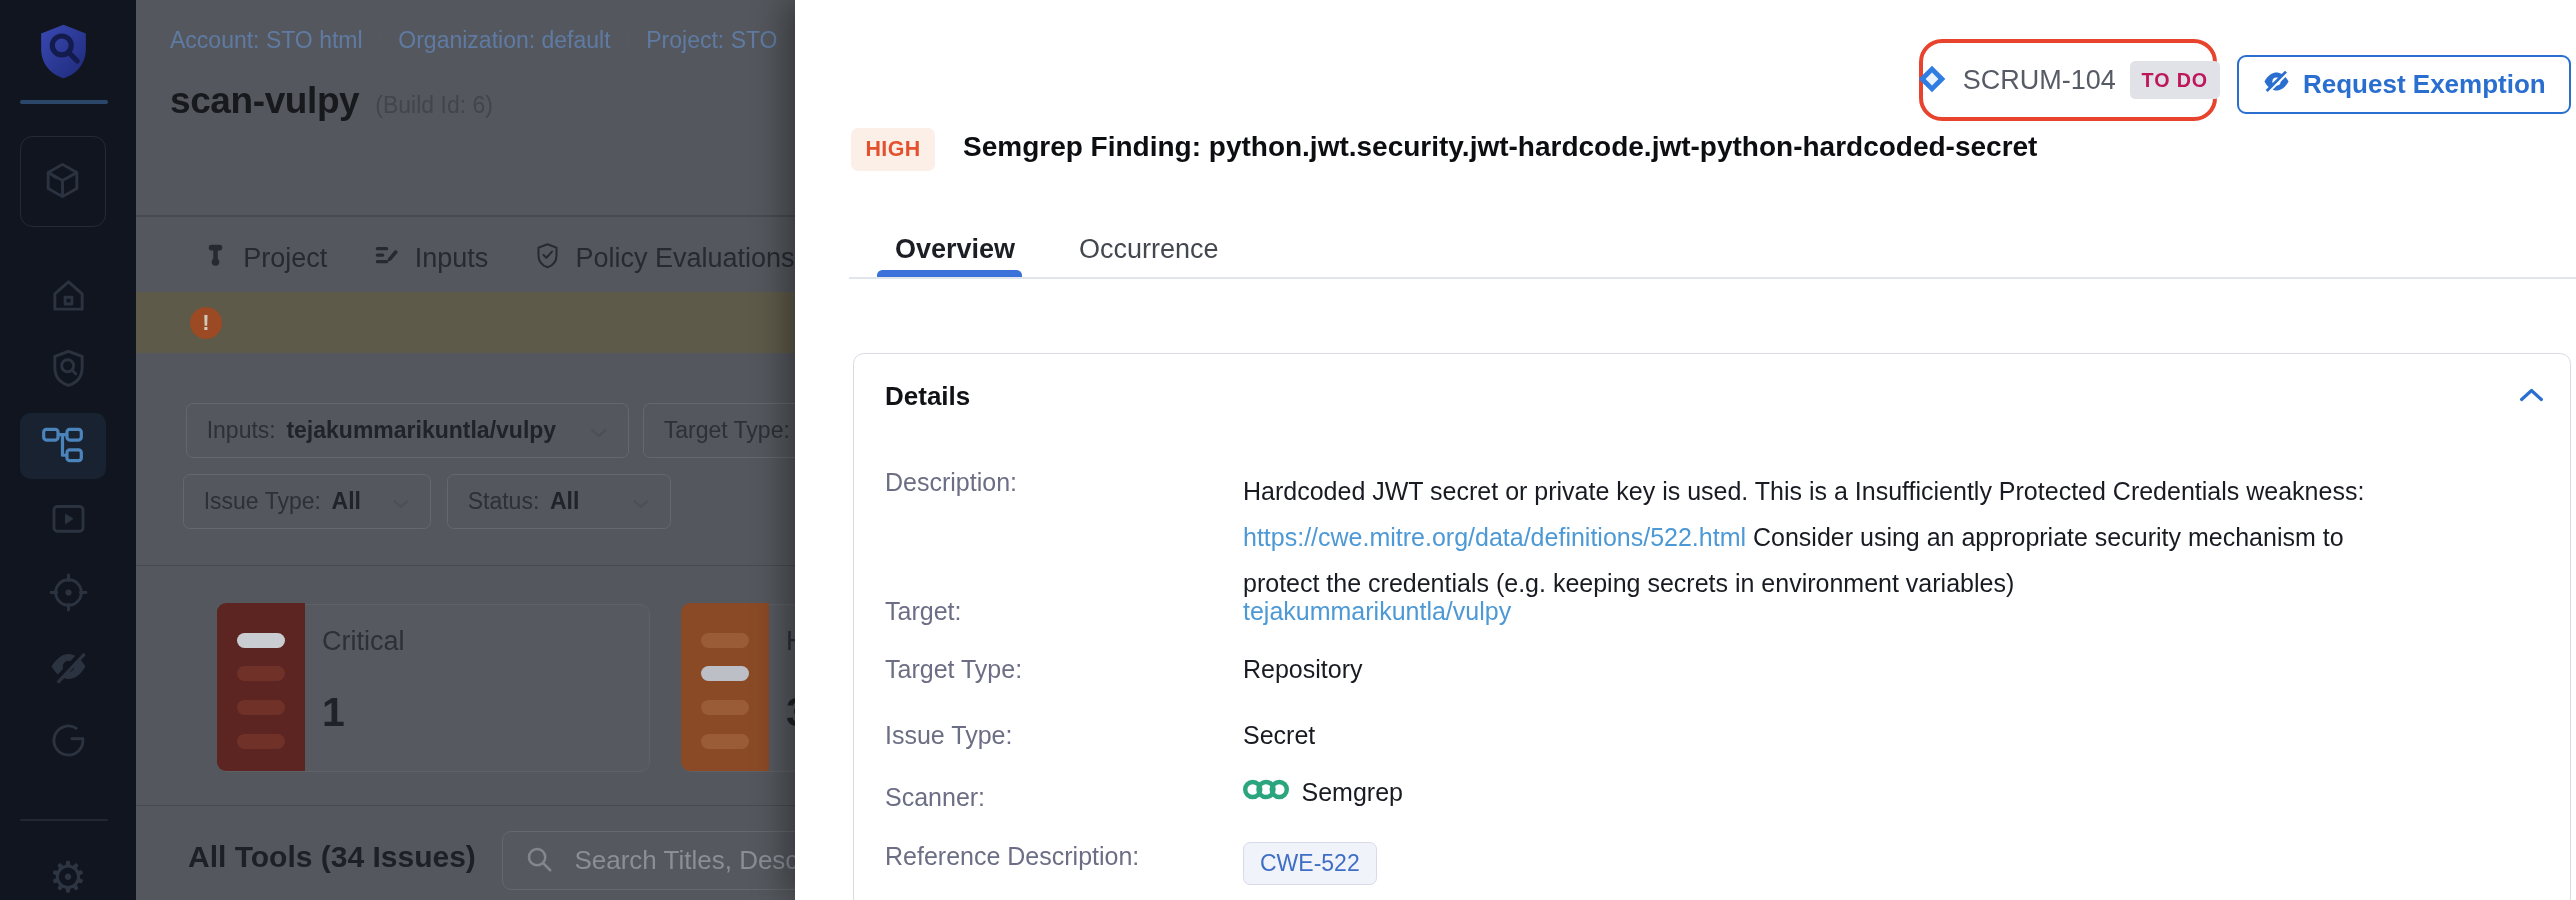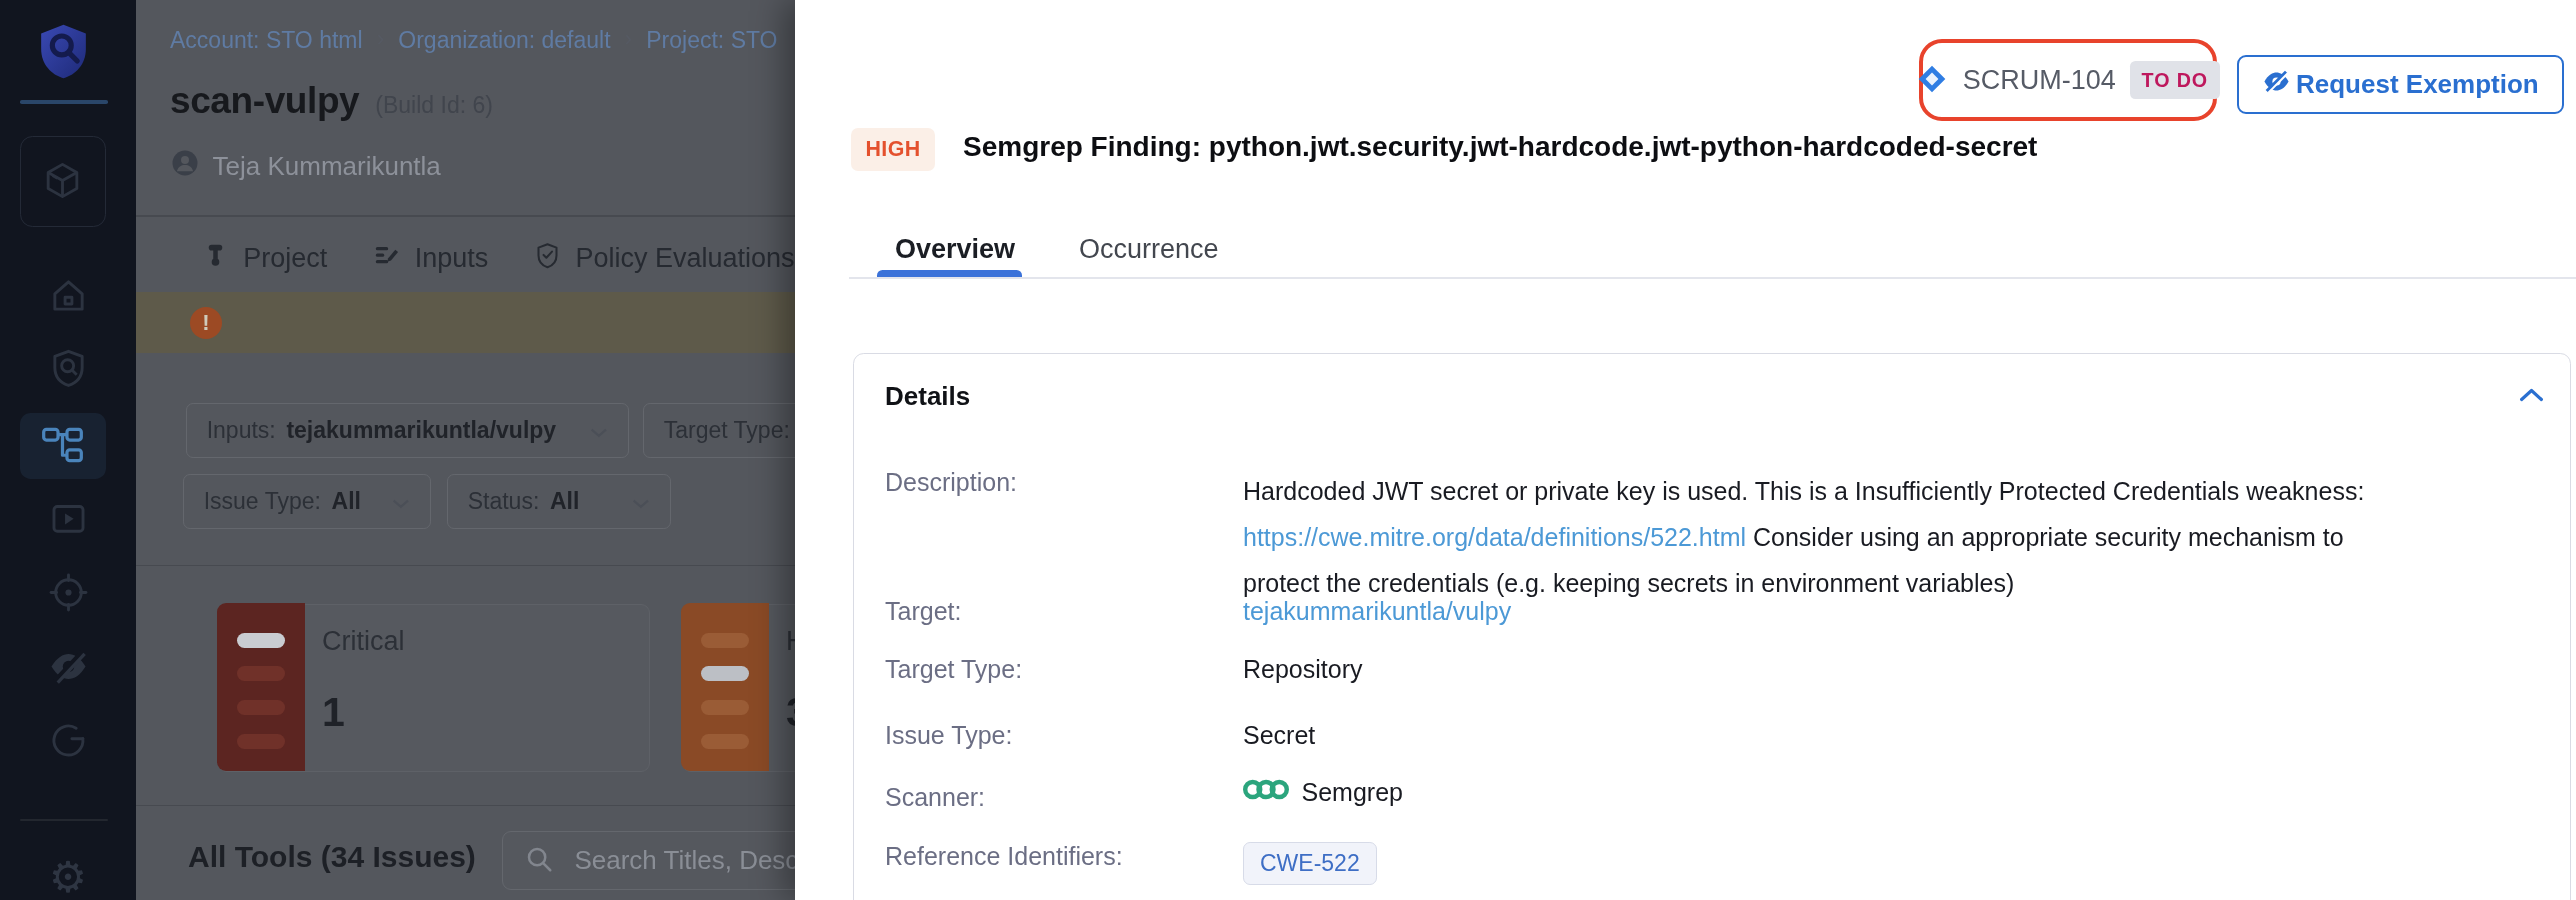--- a/index.html
+++ b/index.html
@@ -70,21 +70,21 @@
   .drawer{position:absolute;left:795px;top:0;width:1781px;height:100%;background:#ffffff;
           box-shadow:-10.7px 0 30px rgba(0,0,0,0.35);z-index:10;}
   .jira-group{position:absolute;left:1124px;top:39px;width:298px;height:82px;border:4.5px solid #e8432c;
               border-radius:23px;display:flex;align-items:center;justify-content:center;gap:14.3px;
               box-sizing:border-box;}
   .jira-key{font-size:27px;color:#565b66;white-space:nowrap;}
   .todo-badge{background:#e0e2e8;color:#be185d;font-size:19.7px;font-weight:bold;
               padding:7.1px 11.6px;border-radius:5.4px;letter-spacing:0.9px;white-space:nowrap;}
   .req-exemption{position:absolute;left:1442px;top:55px;height:59px;padding:0 23px;
                  border:2.7px solid #2a6fd0;border-radius:9px;background:#fff;cursor:pointer;
-                 display:flex;align-items:center;gap:5px;font-size:26px;font-weight:bold;
+                 display:flex;align-items:center;gap:12px;font-size:26px;font-weight:bold;
                  color:#2a6fd0;box-sizing:border-box;white-space:nowrap;font-family:inherit;}
   .high-badge{position:absolute;left:56px;top:128px;width:84px;height:43px;background:#fbefe7;
               border-radius:7.1px;display:flex;align-items:center;justify-content:center;
               font-size:21.4px;font-weight:bold;color:#e4512e;letter-spacing:0.4px;}
   .finding-title{position:absolute;left:168px;top:131px;font-size:28px;font-weight:bold;
                  color:#0d0e12;white-space:nowrap;}
   .drawer-tabs{position:absolute;left:100px;top:234px;display:flex;gap:64px;font-size:27px;white-space:nowrap;}
   .dtab-active{font-weight:bold;color:#1b1e24;}
   .dtab{color:#43474f;}
   .dtab-underline{position:absolute;left:82px;top:270px;width:145px;height:8px;background:#3b72d9;
@@ -223,30 +223,20 @@
       <span>Organization: default</span>
       <span class="crumb-sep">›</span>
       <span>Project: STO</span>
     </div>
 
     <div class="page-title-row">
       <span class="page-title">scan-vulpy</span>
       <span class="build-id">(Build Id: 6)</span>
     </div>
 
-    <div class="user-row">
-      <span>
-        <svg width="30" height="30" viewBox="0 0 24 24">
-          <circle cx="12" cy="12" r="10" fill="#3a3f48"></circle>
-          <circle cx="12" cy="9.5" r="3.2" fill="#54575d"></circle>
-          <path d="M5.5 18.5 C6.5 14.8 9 13.5 12 13.5 C15 13.5 17.5 14.8 18.5 18.5" fill="#54575d"></path>
-        </svg>
-      </span>
-      <span>Teja Kummarikuntla</span>
-    </div>
 
     <div class="header-divider"></div>
 
     <div class="nav-tabs">
       <span class="nav-tab">
         <span>
           <svg width="27" height="27" viewBox="0 0 24 24" fill="#262a31">
             <rect x="6" y="2.5" width="12" height="5" rx="2.5"></rect>
             <rect x="10" y="6" width="4" height="9"></rect>
             <circle cx="12" cy="17.8" r="3.4"></circle>
@@ -407,21 +397,21 @@
         <span>
           <svg width="46" height="27" viewBox="0 0 52 30" fill="none" stroke="#2ba57d" stroke-width="5">
             <circle cx="11" cy="15" r="8.5"></circle>
               <circle cx="26" cy="15" r="8.5"></circle>
               <circle cx="41" cy="15" r="8.5"></circle>
           </svg>
         </span>
         <span>Semgrep</span>
       </div>
 
-      <div class="drow-label t-ref">Reference Identifiers:</div>
+      <div class="drow-label t-ref">Reference Description:</div>
       <div class="drow-value t-ref">
         <span class="cwe-badge">CWE-522</span>
       </div>
     </section>
   </aside>
 
 </div>
 
 
 </body></html>

